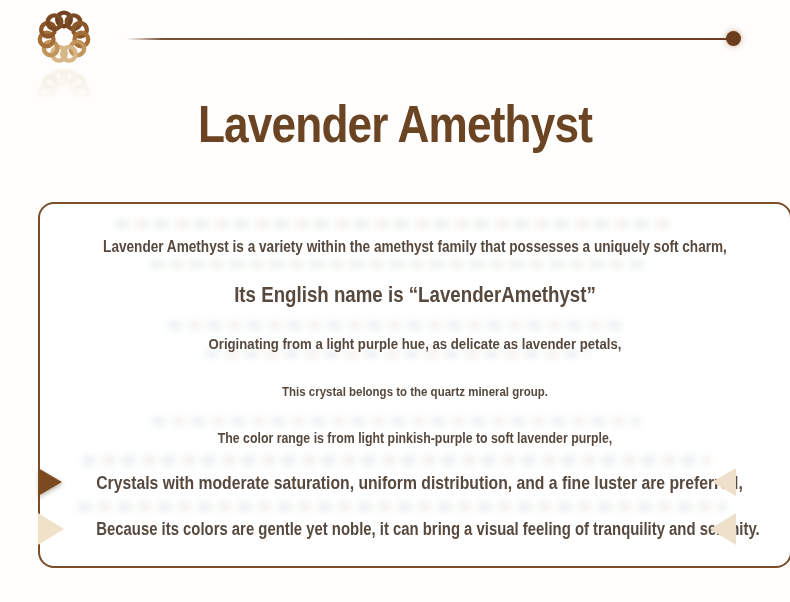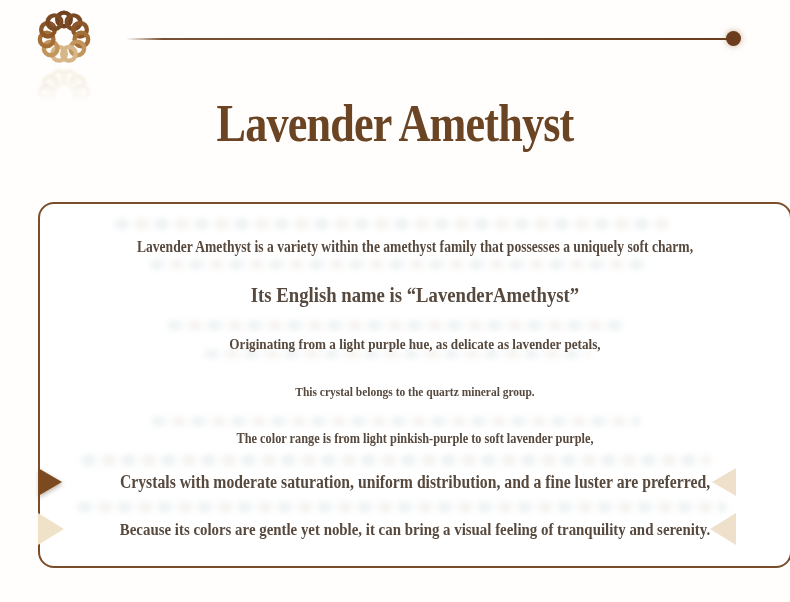--- a/index.html
+++ b/index.html
@@ -1,19 +1,19 @@
 <!DOCTYPE html>
 <html><head>
 <meta charset="utf-8">
 <style>
   html,body{margin:0;padding:0;background:#ffffff;}
   #stage{
     position:relative;width:790px;height:602px;margin:0 auto;
     background:#fffefc;overflow:hidden;
-    font-family:Liberation Serif, serif;
+    font-family:Liberation Sans, sans-serif;
   }
   
   .logo{position:absolute;left:28px;top:6px;width:72px;height:62px;}
   .logo-reflect{
     position:absolute;left:28px;top:64px;width:72px;height:62px;
     transform:scaleY(-1);opacity:.22;filter:blur(1px);
     -webkit-mask-image:linear-gradient(to bottom,transparent 40%,#000 100%);
     mask-image:linear-gradient(to bottom,transparent 40%,#000 100%);
   }
   .divider-line{

